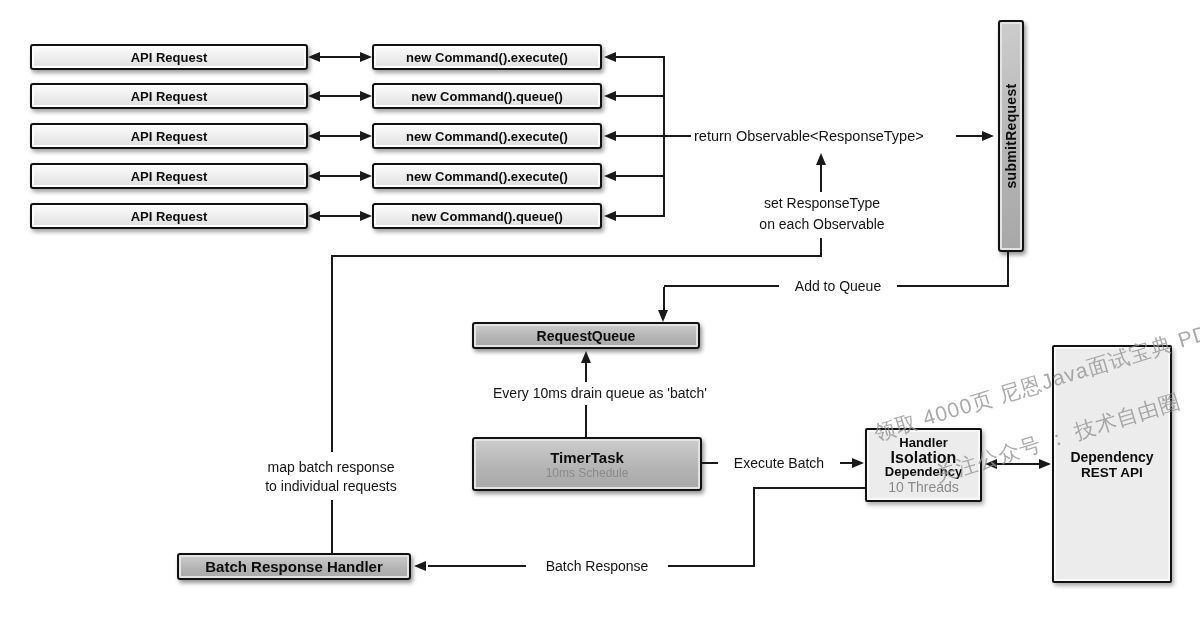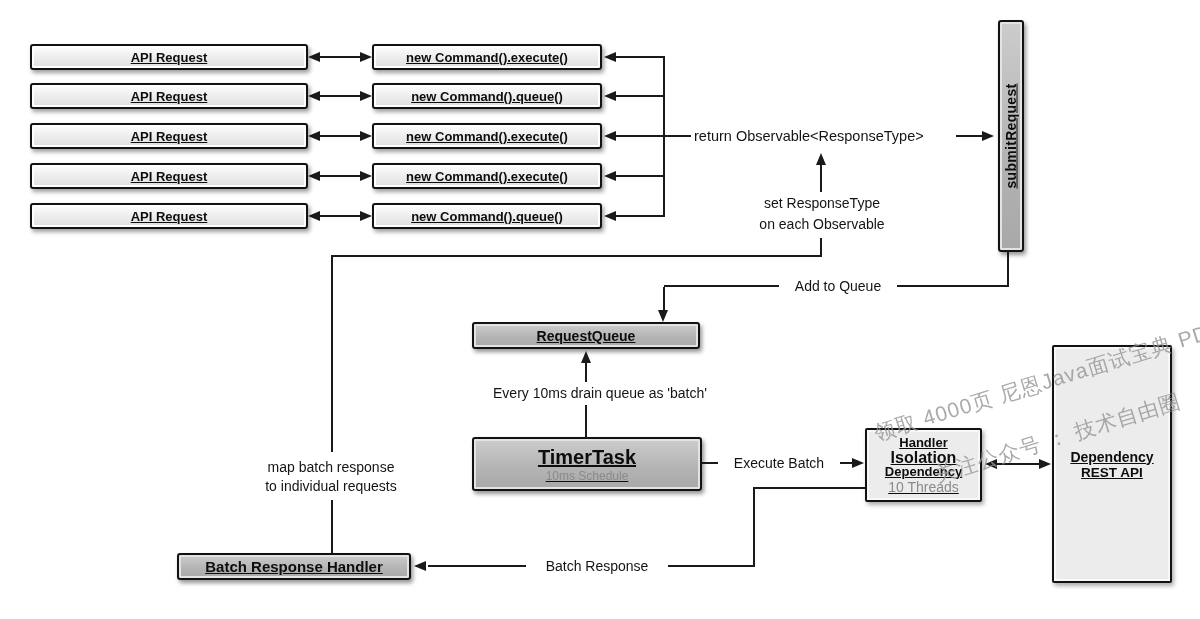--- a/index.html
+++ b/index.html
@@ -5,21 +5,20 @@
   html,body{margin:0;padding:0;background:#fff;}
   #canvas{
     position:relative;width:1200px;height:619px;background:#ffffff;
     font-family:"Liberation Sans",sans-serif;color:#111;overflow:hidden;
   }
   .box{
     position:absolute;border:2px solid #121212;border-radius:3px;
     display:flex;align-items:center;justify-content:center;flex-direction:column;
     font-weight:bold;color:#0d0d0d;text-align:center;
     box-shadow:2px 3px 4px rgba(0,0,0,.38);
-    text-decoration:underline;
   }
   .box.light{background:linear-gradient(180deg,#fdfdfd 0%,#ececec 55%,#e0e0e0 100%);
     box-shadow:inset 0 0 0 2px #ffffff,2px 3px 4px rgba(0,0,0,.38);}
   .box.gray{background:linear-gradient(180deg,#cccccc 0%,#b3b3b3 60%,#a8a8a8 100%);
     box-shadow:inset 0 0 0 2px #e3e3e3,2px 3px 4px rgba(0,0,0,.42);}
   .box.panel{background:#ececec;border-radius:2px;
     box-shadow:inset 0 0 0 2px #f8f8f8,2px 3px 4px rgba(0,0,0,.32);}
   .hline,.vline{position:absolute;background:#1a1a1a;}
   .hline{height:2px;} .vline{width:2px;}
   .ah{position:absolute;width:0;height:0;}
@@ -126,21 +125,21 @@
   <div class="box gray" style="left:472px;top:322px;width:224px;height:23px;font-size:14px">
       <span>RequestQueue</span>
     </div>
 
   <div class="ah u" style="left:581px;top:351px"></div>
   <div class="vline" style="left:585px;top:362px;height:20px"></div>
   <div class="lbl" style="left:450px;top:385px;width:300px">Every 10ms drain queue as 'batch'</div>
   <div class="vline" style="left:585px;top:405px;height:32px"></div>
 
   <div class="box gray" style="left:472px;top:437px;width:226px;height:50px">
-    <span style="font-size:20px">TimerTask</span>
+    <span style="font-size:15px">TimerTask</span>
     <span class="sub" style="font-size:12px">10ms Schedule</span>
   </div>
 
   <div class="hline" style="left:702px;top:462px;width:16px"></div>
   <div class="lbl" style="left:720px;top:455px;width:118px">Execute Batch</div>
   <div class="hline" style="left:840px;top:462px;width:14px"></div>
   <div class="ah r" style="left:852px;top:458px"></div>
 
   <div class="box panel" style="left:865px;top:428px;width:113px;height:70px;line-height:14.5px">
     <span style="font-size:13px">Handler</span>

